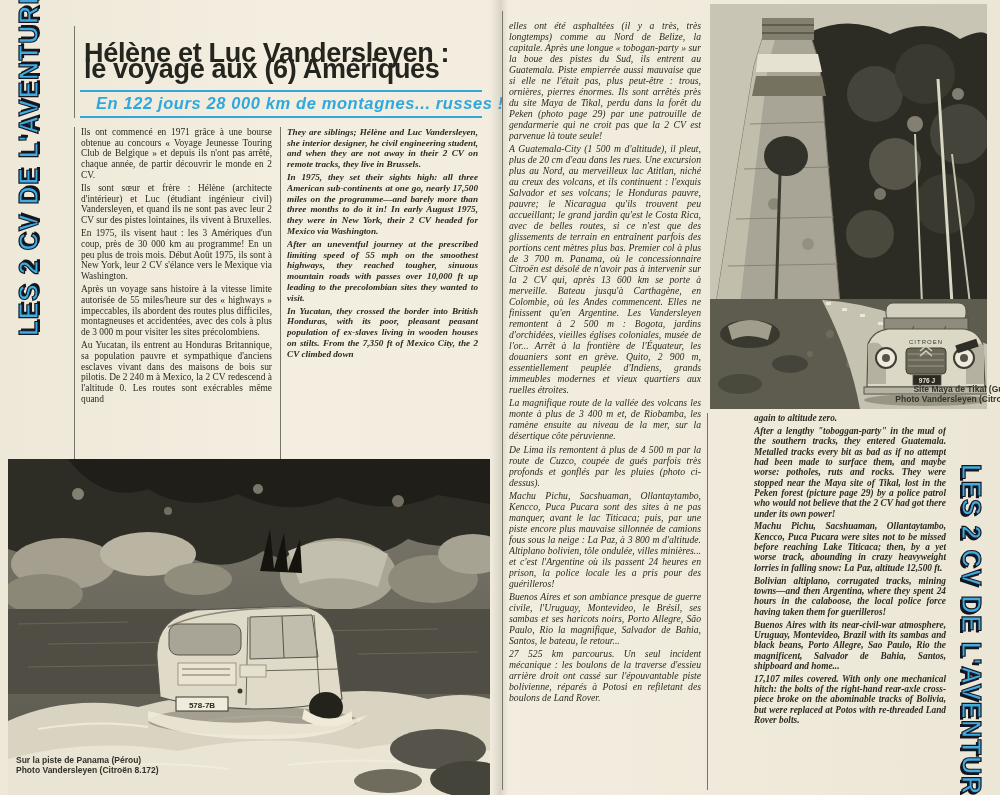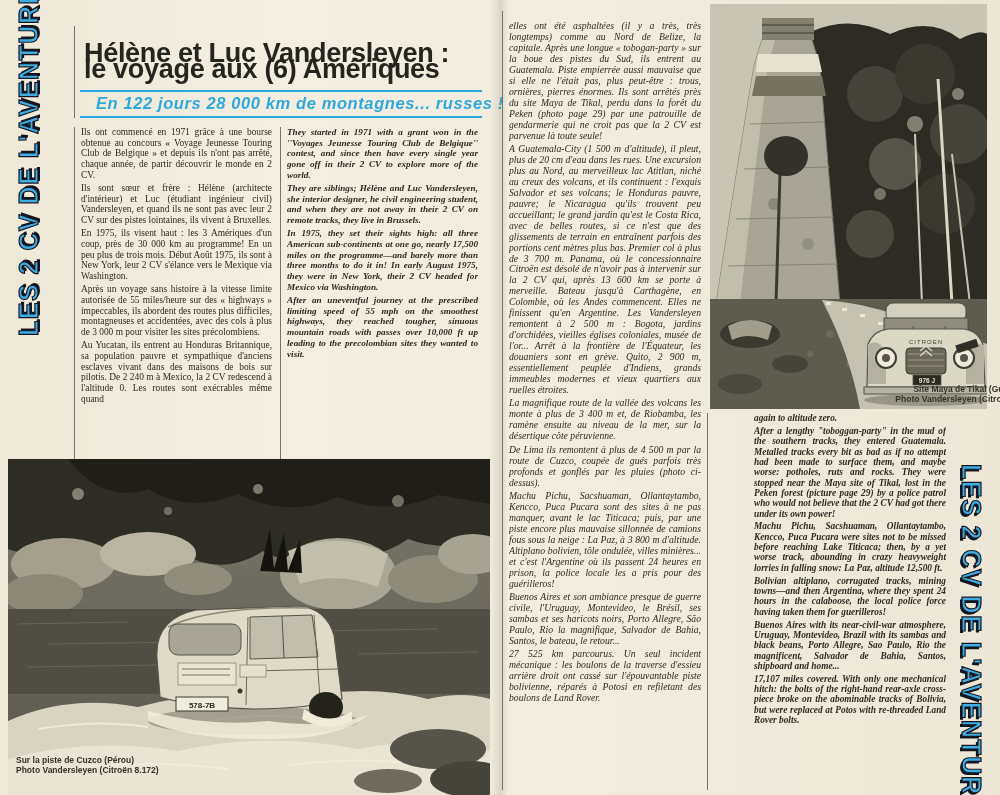--- a/index.html
+++ b/index.html
@@ -69,24 +69,24 @@
   <div class="vrule" style="left:74px;  top:127px; height:333px;"></div>
   <div class="col fr tight-fr" style="left:81px;  top:127px; width:191px; height:336px;">
       <p>Ils ont commencé en 1971 grâce à une bourse obtenue au concours « Voyage Jeunesse Touring Club de Belgique » et depuis ils n'ont pas arrêté, chaque année, de partir découvrir le monde en 2 CV.</p>
       <p>Ils sont sœur et frère : Hélène (architecte d'intérieur) et Luc (étudiant ingénieur civil) Vandersleyen, et quand ils ne sont pas avec leur 2 CV sur des pistes lointaines, ils vivent à Bruxelles.</p>
       <p>En 1975, ils visent haut : les 3 Amériques d'un coup, près de 30 000 km au programme! En un peu plus de trois mois. Début Août 1975, ils sont à New York, leur 2 CV s'élance vers le Mexique via Washington.</p>
       <p>Après un voyage sans histoire à la vitesse limite autorisée de 55 miles/heure sur des « highways » impeccables, ils abordent des routes plus difficiles, montagneuses et accidentées, avec des cols à plus de 3 000 m pour visiter les sites précolombiens.</p>
       <p>Au Yucatan, ils entrent au Honduras Britannique, sa population pauvre et sympathique d'anciens esclaves vivant dans des maisons de bois sur pilotis. De 2 240 m à Mexico, la 2 CV redescend à l'altitude 0. Les routes sont exécrables même quand</p>
     </div>
   <div class="vrule" style="left:280px; top:127px; height:333px;"></div>
   <div class="col en tight-en" style="left:287px; top:127px; width:191px; height:336px;">
-      <p>They started in 1971 with a grant won in the ''Voyages Jeunesse Touring Club de Belgique'' contest, and since then have every single year gone off in their 2 CV to explore more of the world.</p>
       <p>They are siblings; Hélène and Luc Vandersleyen, she interior designer, he civil engineering student, and when they are not away in their 2 CV on remote tracks, they live in Brussels.</p>
       <p>In 1975, they set their sights high: all three American sub-continents at one go, nearly 17,500 miles on the programme—and barely more than three months to do it in! In early August 1975, they were in New York, their 2 CV headed for Mexico via Washington.</p>
       <p>After an uneventful journey at the prescribed limiting speed of 55 mph on the smoothest highways, they reached tougher, sinuous mountain roads with passes over 10,000 ft up leading to the precolombian sites they wanted to visit.</p>
+      <p>In Yucatan, they crossed the border into British Honduras, with its poor, pleasant peasant population of ex-slaves living in wooden houses on stilts. From the 7,350 ft of Mexico City, the 2 CV climbed down</p>
     </div>
 
   <div id="gutter"></div>
 
   <div class="vrule" style="left:502px; top:11px; height:779px;"></div>
   <div class="col fr" style="left:509px; top:21px; width:192px; height:780px;font-style:italic;">
       <p>elles ont été asphaltées (il y a très, très longtemps) comme au Nord de Belize, la capitale. Après une longue « tobogan-party » sur la boue des pistes du Sud, ils entrent au Guatemala. Piste empierrée aussi mauvaise que si elle ne l'était pas, plus peut-être : trous, ornières, pierres énormes. Ils sont arrêtés près du site Maya de Tikal, perdu dans la forêt du Peken (photo page 29) par une patrouille de gendarmerie qui ne croit pas que la 2 CV est parvenue là toute seule!</p>
       <p>A Guatemala-City (1 500 m d'altitude), il pleut, plus de 20 cm d'eau dans les rues. Une excursion plus au Nord, au merveilleux lac Atitlan, niché au creux des volcans, et ils continuent : l'exquis Salvador et ses volcans; le Honduras pauvre, pauvre; le Nicaragua qu'ils trouvent peu accueillant; le grand jardin qu'est le Costa Rica, avec de belles routes, si ce n'est que des glissements de terrain en entraînent parfois des portions cent mètres plus bas. Premier col à plus de 3 700 m. Panama, où le concessionnaire Citroën est désolé de n'avoir pas à intervenir sur la 2 CV qui, après 13 600 km se porte à merveille. Bateau jusqu'à Carthagène, en Colombie, où les Andes commencent. Elles ne finissent qu'en Argentine. Les Vandersleyen remontent à 2 500 m : Bogota, jardins d'orchidées, vieilles églises coloniales, musée de l'or... Arrêt à la frontière de l'Équateur, les douaniers sont en grève. Quito, 2 900 m, essentiellement peuplée d'Indiens, grands immeubles modernes et vieux quartiers aux ruelles étroites.</p>
       <p>La magnifique route de la vallée des volcans les monte à plus de 3 400 m et, de Riobamba, les ramène ensuite au niveau de la mer, sur la désertique côte péruvienne.</p>
       <p>De Lima ils remontent à plus de 4 500 m par la route de Cuzco, coupée de gués parfois très profonds et gonflés par les pluies (photo ci-dessus).</p>
@@ -170,21 +170,21 @@
         <rect x="168" y="238" width="52" height="14" fill="#f0ecdc" stroke="#3a392f" stroke-width="1"></rect>
         <text x="194" y="249" font-family="Liberation Sans, sans-serif" font-size="8" font-weight="bold" fill="#2a2920" text-anchor="middle">578-7B</text>
         <circle cx="232" cy="232" r="2.5" fill="#3a392f"></circle>
         <ellipse cx="318" cy="248" rx="17" ry="15" fill="#23221b"></ellipse>
         <path d="M296,250 Q320,268 344,252 L344,262 Q318,274 294,260 Z" fill="#f0ebd9"></path>
       </g>
 
       <path d="M140,252 Q200,268 260,262 Q320,270 360,256 Q330,282 250,280 Q180,280 140,262 Z" fill="#efead8" opacity="0.9"></path>
     </svg>
     <div class="caption" style="left:8px; top:296px;">
-      <div>Sur la piste de Cuzco (Pérou)</div>
+      <div>Sur la piste de Panama (Pérou)</div>
       <div>Photo Vandersleyen (Citroën 8.172)</div>
     </div>
   </div>
 
   <div class="photo" style="left:710px; top:4px; width:333px; height:405px;">
     <svg width="277" height="405" viewBox="0 0 277 405" preserveAspectRatio="none">
       <rect x="0" y="0" width="277" height="405" fill="#c9c5b5"></rect>
 
       <g>
         <path d="M100,28 Q140,10 180,30 Q220,12 250,35 Q270,25 277,30 V310 L120,310 Q105,160 100,28 Z" fill="#2c2b24"></path>

